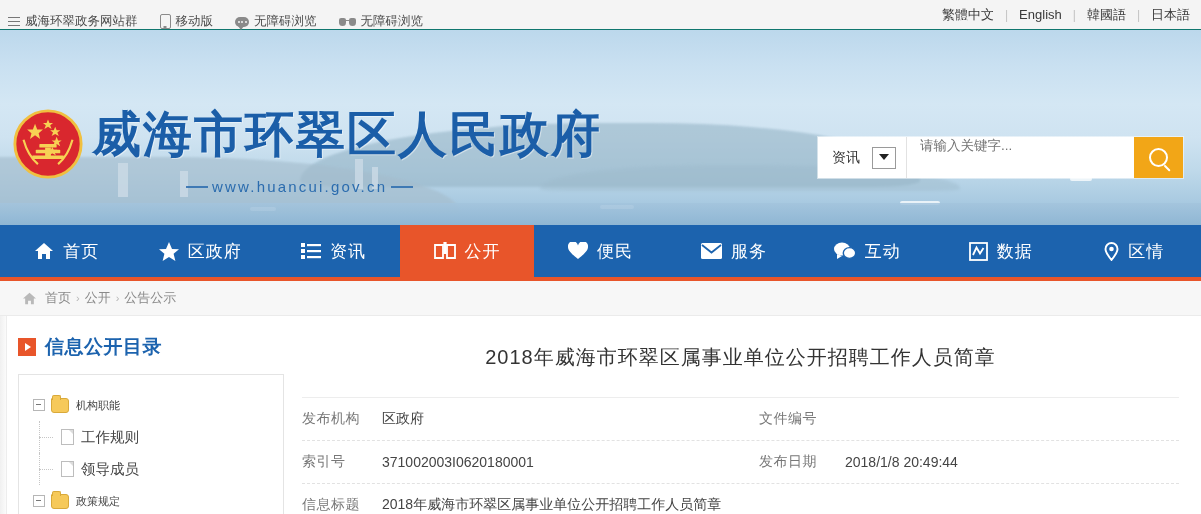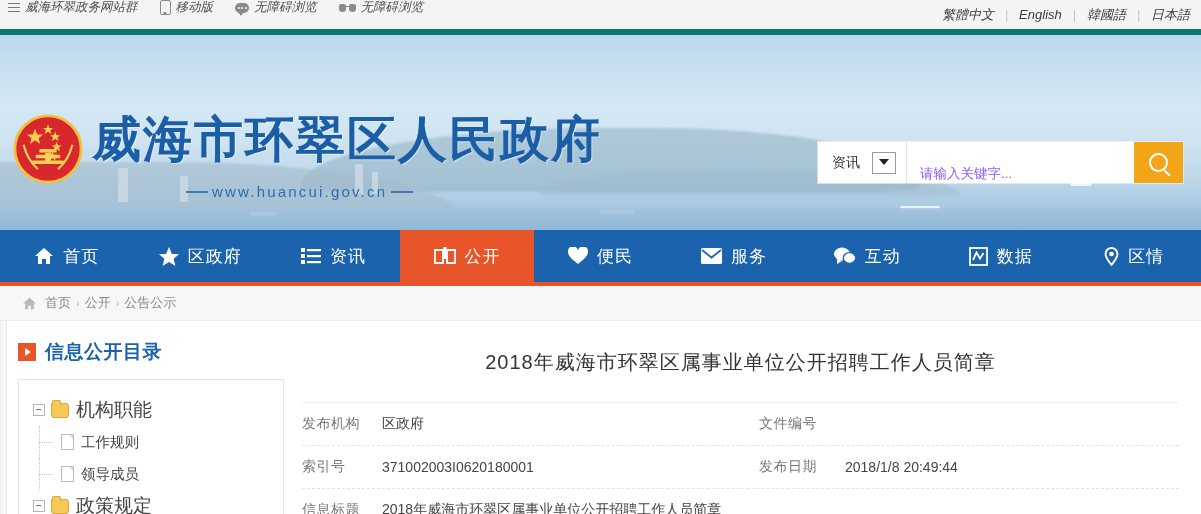--- a/index.html
+++ b/index.html
@@ -13,27 +13,26 @@
     overflow: hidden;
     font-family: "Liberation Sans", "DejaVu Sans", sans-serif;
     color: #333;
     -webkit-font-smoothing: antialiased;
   }
 
   
   .topbar {
     height: 29px;
     background: #f4f4f4;
-    border-bottom: 6px solid #0f766e;
-    display: flex;
-    align-items: flex-start;
+    border-bottom: 1px solid #0f766e;
+    display: flex;
+    align-items: flex-end;
     font-size: 12.5px;
     color: #555;
     position: relative;
-    font-style: italic;
   }
   .topbar-left {
     display: flex;
     align-items: center;
     padding-left: 8px;
     gap: 0px;
   }
   .tb-item {
     display: flex;
     align-items: center;
@@ -252,24 +251,24 @@
     content:"";
     position:absolute; top:6px; left:50%; transform:translateX(-50%);
     border-left:5px solid transparent;
     border-right:5px solid transparent;
     border-top:6px solid #222;
   }
   .search-input {
     background: #fff;
     width: 214px;
     display: flex;
-    align-items: flex-end;
+    align-items: flex-start;
     padding-left: 13px;
     font-size: 13.5px;
-    color: #8b5cf6;
+    color: #737373;
   }
   .search-btn {
     width: 49px;
     background: #f2a617;
     display: flex;
     align-items: center;
     justify-content: center;
     cursor: pointer;
   }
   .mag {
@@ -379,21 +378,21 @@
     border-bottom: none;
     padding: 14px 0 0 0;
     height: 168px;
     box-sizing: border-box;
     background: #fff;
     overflow: hidden;
   }
   .tree-node {
     display: flex;
     align-items: center;
-    font-size: 19px;
+    font-size: 11px;
     color: #444;
     height: 32px;
     padding-left: 14px;
     cursor: pointer;
     position: relative;
   }
   .tree-node.child { padding-left: 42px; font-size: 14.5px; font-family: Liberation Mono, monospace; }
   .toggle {
     width: 10px; height: 10px;
     border: 1px solid #b6b6b6;

